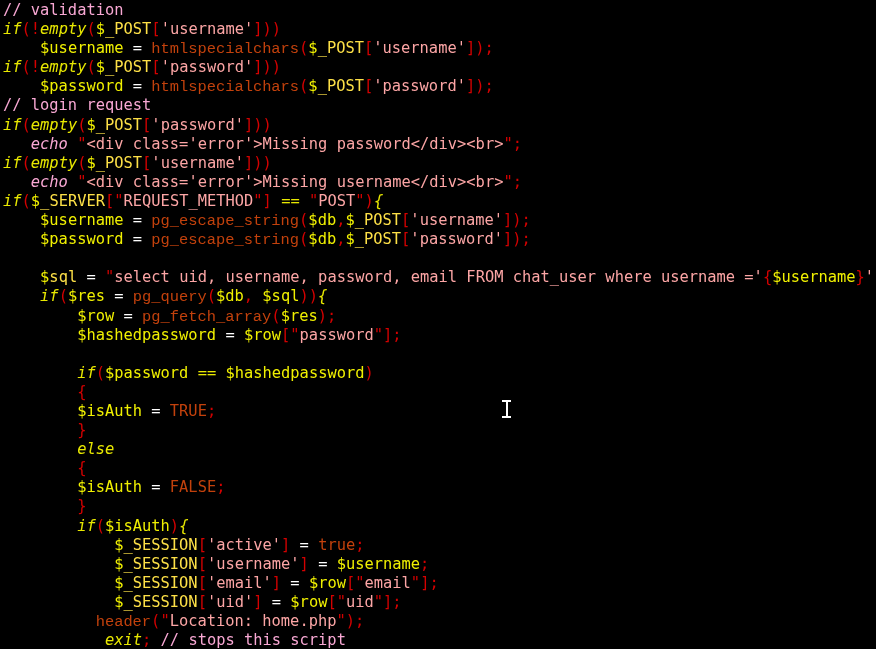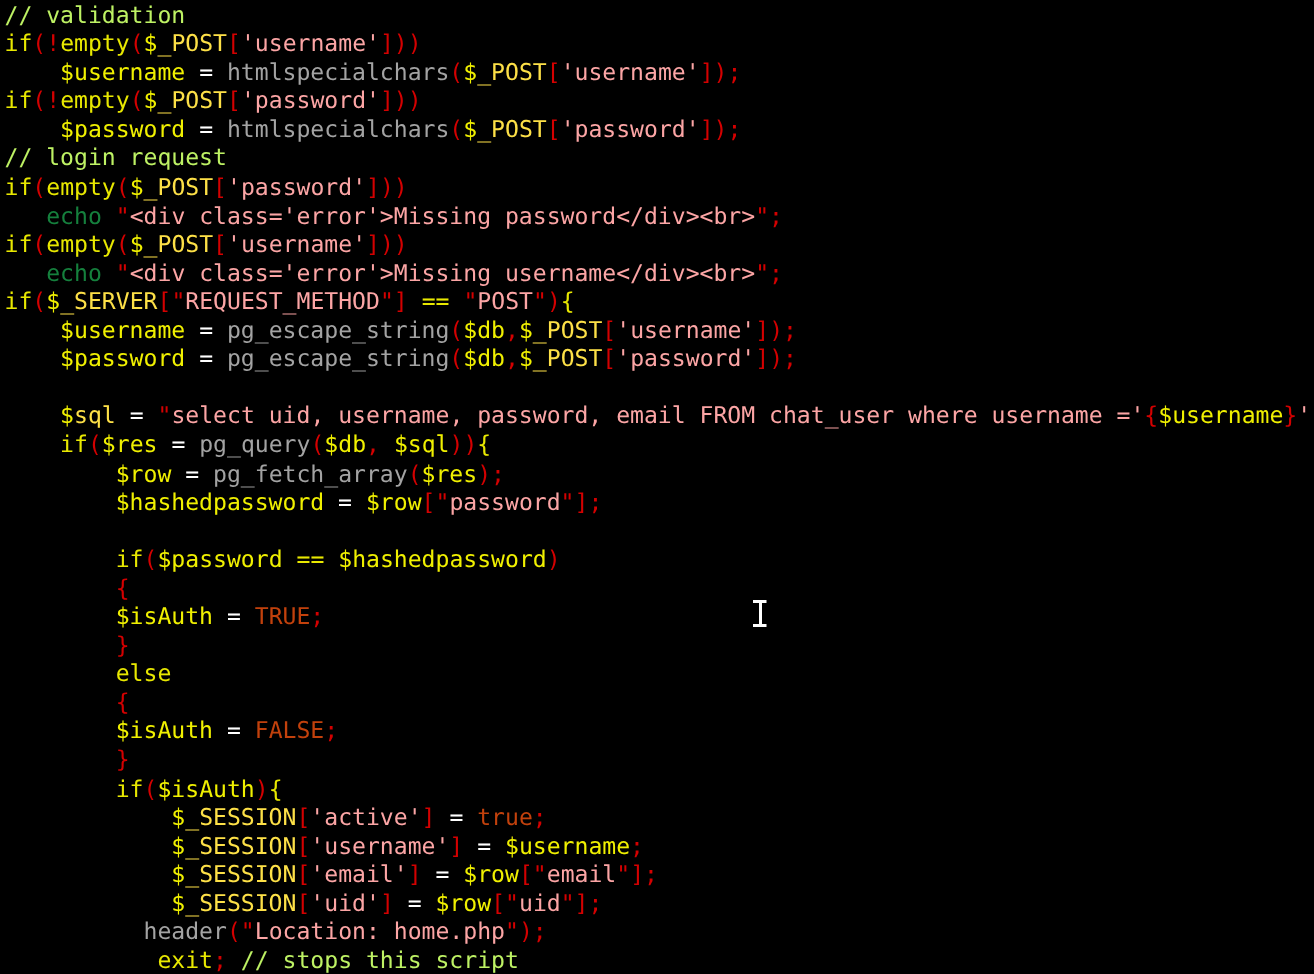--- a/index.html
+++ b/index.html
@@ -33,29 +33,29 @@
     line-height: 19.1px;
     letter-spacing: 0px;
     white-space: pre;
     color: #ffffff;
     -webkit-font-smoothing: none;
     font-smooth: never;
   }
   .ln { display: block; height: 19.1px; }
 
   
-  .c-comment { color: #bef264; }
-  .c-kw      { color: #e8e800; }
+  .c-comment { color: #f9a8d4; }
+  .c-kw      { color: #e8e800; font-style: italic; }
   .c-punct   { color: #d40000; }
-  .c-func    { color: #a3a3a3; }
+  .c-func    { color: #c2410c; font-family: Liberation Mono, monospace; }
   .c-var     { color: #f0f000; }
   .c-sup     { color: #fde047; }
   .c-str     { color: #fca5a5; }
   .c-const   { color: #c2410c; }
-  .c-echo    { color: #15803d; }
+  .c-echo    { color: #f9a8d4; font-style: italic; }
   .c-op      { color: #ffffff; }
   .c-plain   { color: #ffffff; }
 
   
   #cursor {
     position: absolute;
     width: 9px;
     height: 20px;
     pointer-events: none;
   }

